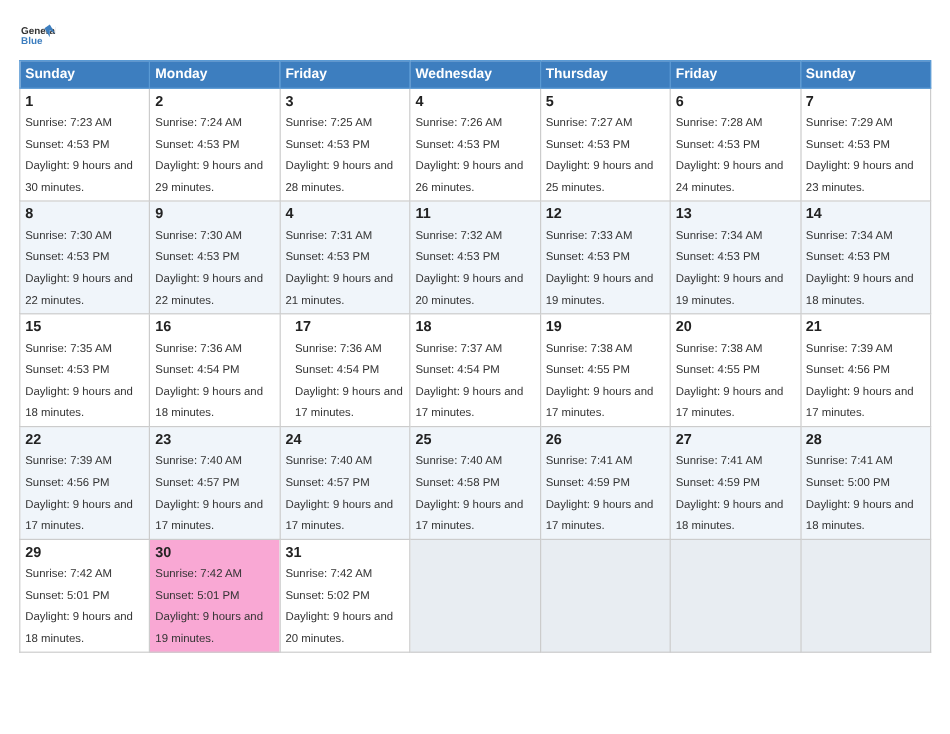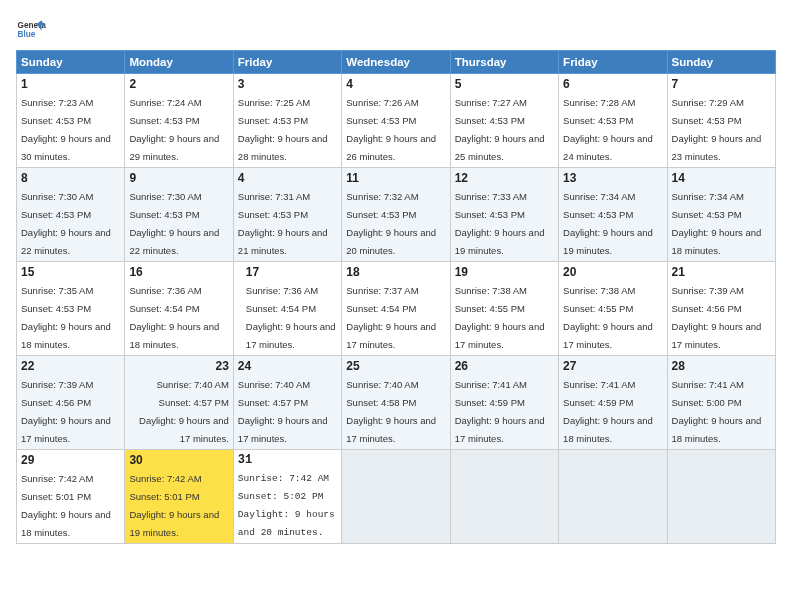--- a/index.html
+++ b/index.html
@@ -211,21 +211,21 @@
           <td style="background: rgb(255, 255, 255);">
           <span class="day-number">21</span>
           <span class="day-info">Sunrise: 7:39 AM<br>Sunset: 4:56 PM<br>Daylight: 9 hours and 17 minutes.</span>
         </td>
         </tr>
         <tr>
           <td style="background: rgb(240, 245, 250); margin-left: 14px;">
           <span class="day-number">22</span>
           <span class="day-info">Sunrise: 7:39 AM<br>Sunset: 4:56 PM<br>Daylight: 9 hours and 17 minutes.</span>
         </td>
-          <td style="background: rgb(240, 245, 250); text-align: right;">
+          <td style="background: rgb(240, 245, 250);">
           <span class="day-number">23</span>
           <span class="day-info">Sunrise: 7:40 AM<br>Sunset: 4:57 PM<br>Daylight: 9 hours and 17 minutes.</span>
         </td>
           <td style="background: rgb(240, 245, 250); margin-top: 32px;">
           <span class="day-number">24</span>
           <span class="day-info">Sunrise: 7:40 AM<br>Sunset: 4:57 PM<br>Daylight: 9 hours and 17 minutes.</span>
         </td>
           <td style="background: rgb(240, 245, 250);">
           <span class="day-number">25</span>
           <span class="day-info">Sunrise: 7:40 AM<br>Sunset: 4:58 PM<br>Daylight: 9 hours and 17 minutes.</span>
@@ -241,25 +241,25 @@
           <td style="background: rgb(240, 245, 250);">
           <span class="day-number">28</span>
           <span class="day-info">Sunrise: 7:41 AM<br>Sunset: 5:00 PM<br>Daylight: 9 hours and 18 minutes.</span>
         </td>
         </tr>
         <tr>
           <td style="background: rgb(255, 255, 255);">
           <span class="day-number">29</span>
           <span class="day-info">Sunrise: 7:42 AM<br>Sunset: 5:01 PM<br>Daylight: 9 hours and 18 minutes.</span>
         </td>
-          <td style="background: #fde047;">
+          <td style="background: #f9a8d4;">
           <span class="day-number">30</span>
           <span class="day-info">Sunrise: 7:42 AM<br>Sunset: 5:01 PM<br>Daylight: 9 hours and 19 minutes.</span>
         </td>
-          <td style="background: rgb(255, 255, 255); font-family: Liberation Mono, monospace;">
+          <td style="background: rgb(255, 255, 255);">
           <span class="day-number">31</span>
           <span class="day-info">Sunrise: 7:42 AM<br>Sunset: 5:02 PM<br>Daylight: 9 hours and 20 minutes.</span>
         </td>
           <td class="empty-cell"></td>
           <td class="empty-cell"></td>
           <td class="empty-cell"></td>
           <td class="empty-cell"></td>
         </tr>
       </tbody>
   </table>

